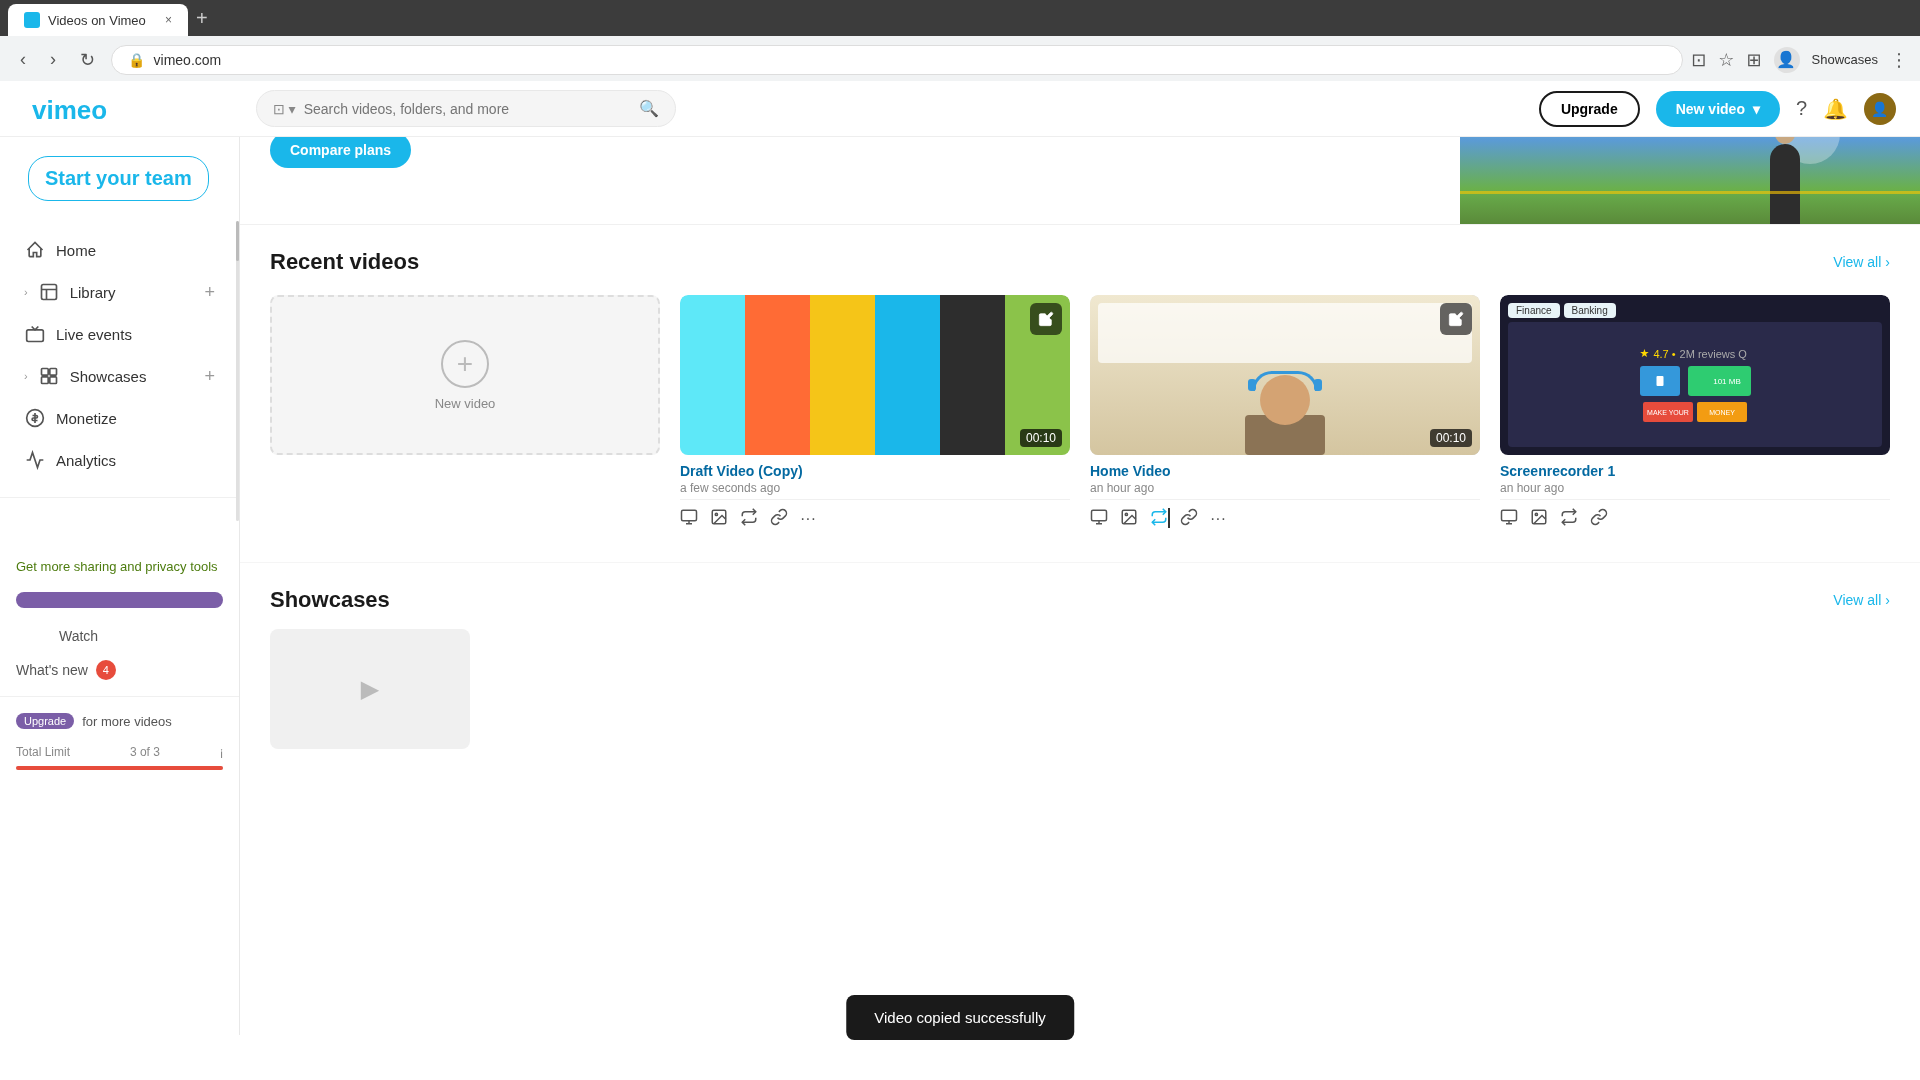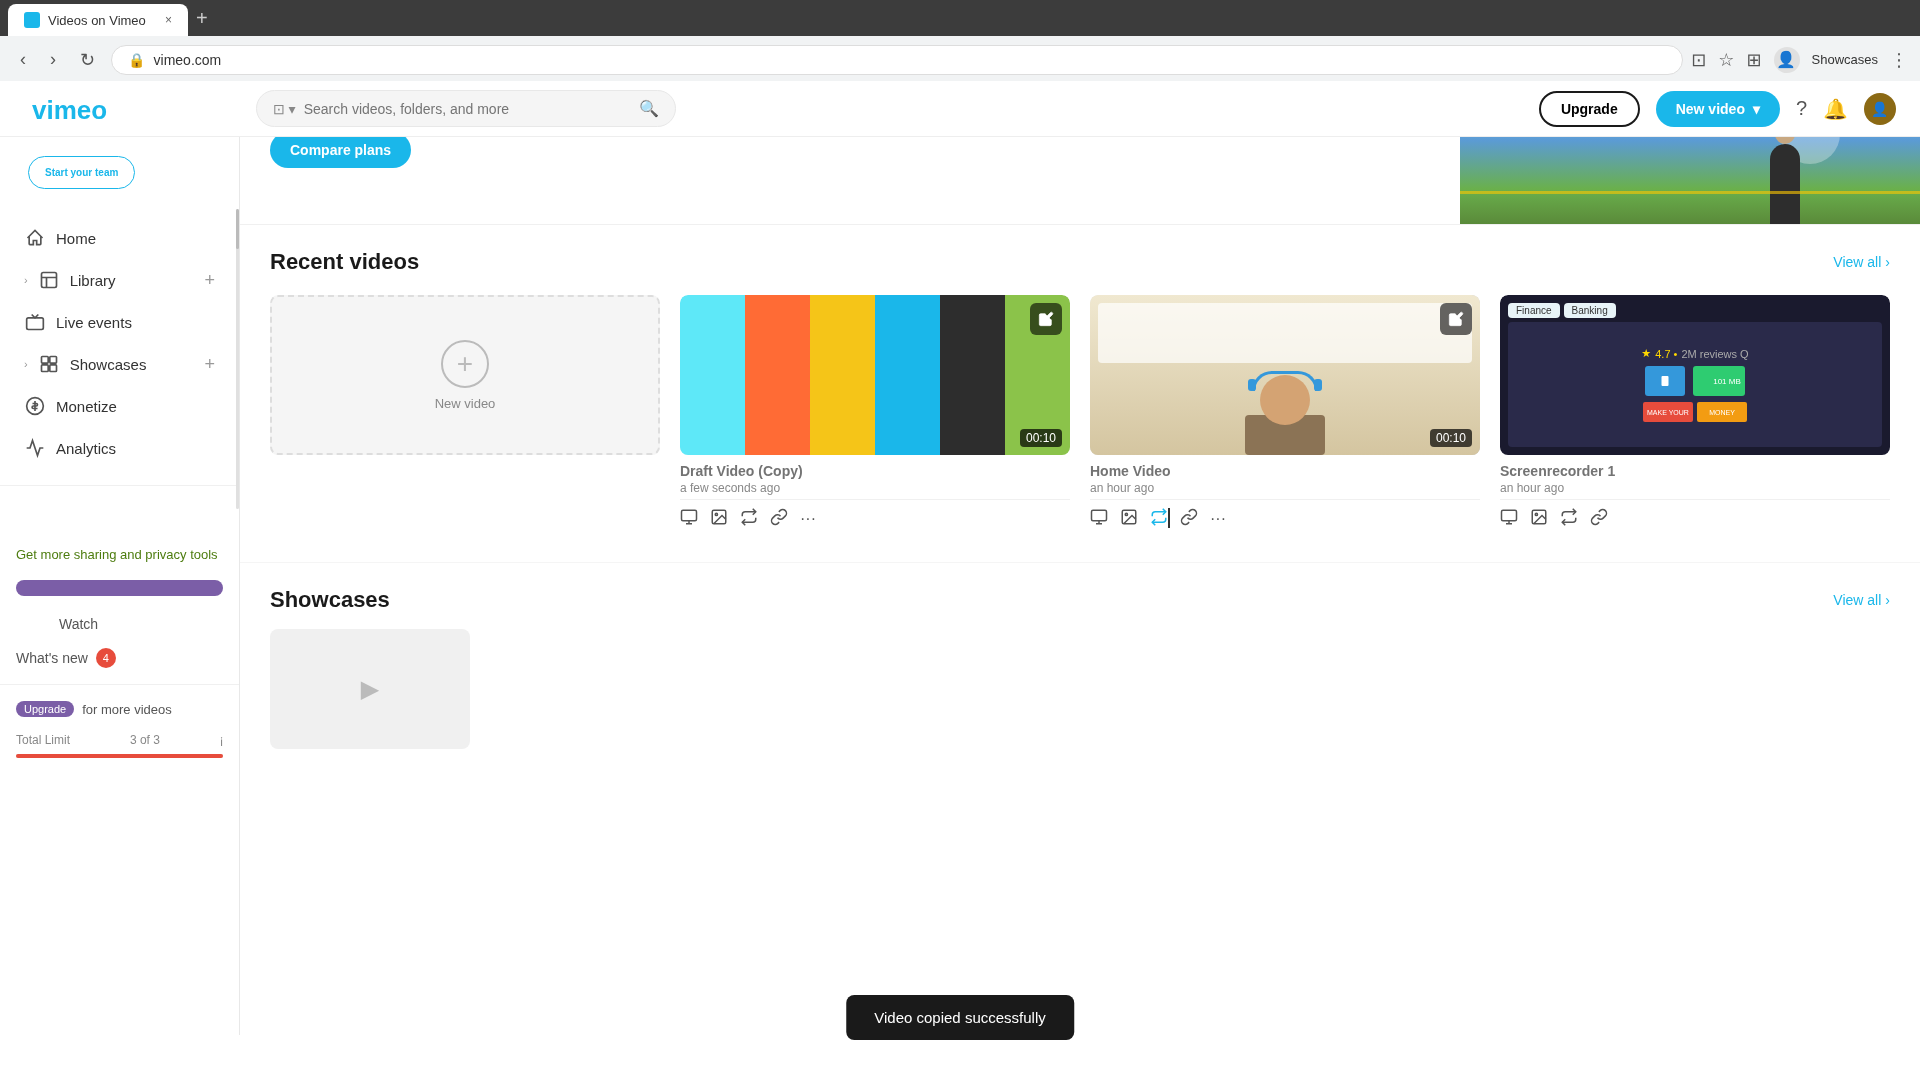--- a/index.html
+++ b/index.html
@@ -16,21 +16,21 @@
     .address-text { font-size: 14px; color: #333; }
     .nav-icons { display: flex; align-items: center; gap: 12px; color: #555; }
     .nav-icon { cursor: pointer; font-size: 18px; }
 
     
     .app { display: flex; height: calc(1080px - 45px - 36px - 48px); }
 
     
     .sidebar { width: 240px; border-right: 1px solid #e8e8e8; display: flex; flex-direction: column; overflow-y: auto; background: #fff; flex-shrink: 0; }
 
-    .start-team-btn { margin: 12px 16px; background: #fff; border: 1.5px solid #1ab7ea; color: #1ab7ea; border-radius: 20px; padding: 10px 16px; font-size: 10px; font-weight: 600; cursor: pointer; text-align: center; }
+    .start-team-btn { margin: 12px 16px; background: #fff; border: 1.5px solid #1ab7ea; color: #1ab7ea; border-radius: 20px; padding: 10px 16px; font-size: 20px; font-weight: 600; cursor: pointer; text-align: center; }
 
     .nav-section { padding: 8px 0; }
     .nav-item { display: flex; align-items: center; gap: 10px; padding: 10px 16px; cursor: pointer; color: #333; font-size: 15px; border-radius: 8px; margin: 0 8px; }
     .nav-item-icon { width: 22px; height: 22px; display: flex; align-items: center; justify-content: center; color: #555; flex-shrink: 0; }
     .nav-item-label { flex: 1; }
     .nav-item-add { color: #999; font-size: 18px; cursor: pointer; }
 
     .sidebar-divider { height: 1px; background: #f0f0f0; margin: 8px 0; }
     .sidebar-link { display: flex; align-items: center; gap: 8px; padding: 8px 16px; font-size: 14px; color: #555; cursor: pointer; margin-left: 43px; }
     .whats-new { display: flex; align-items: center; gap: 8px; padding: 8px 16px; font-size: 14px; color: #555; cursor: pointer; }
@@ -63,21 +63,21 @@
 
     .video-card { border-radius: 8px; overflow: hidden; cursor: pointer; }
     .video-thumbnail { height: 160px; background: #f5f5f5; position: relative; border-radius: 8px; overflow: hidden; display: flex; align-items: center; justify-content: center; }
     .video-thumbnail.new-video { border: 2px dashed #ddd; cursor: pointer; }
     .add-icon { width: 48px; height: 48px; border-radius: 50%; border: 2px solid #bbb; display: flex; align-items: center; justify-content: center; color: #bbb; font-size: 28px; }
     .new-video-label { position: absolute; bottom: 12px; font-size: 13px; color: #888; }
     .duration-badge { position: absolute; bottom: 8px; right: 8px; background: rgba(0,0,0,0.7); color: white; border-radius: 4px; padding: 2px 6px; font-size: 12px; }
     .edit-icon-badge { position: absolute; top: 8px; right: 8px; background: rgba(0,0,0,0.6); border-radius: 6px; width: 32px; height: 32px; display: flex; align-items: center; justify-content: center; color: white; font-size: 14px; }
 
     .video-info { padding: 8px 0 4px; }
-    .video-title { font-size: 14px; font-weight: 600; color: #737373; margin-bottom: 2px; }
+    .video-title { font-size: 14px; font-weight: 600; color: #0369a1; margin-bottom: 2px; }
     .video-time { font-size: 12px; color: #888; }
 
     .video-actions { display: flex; align-items: center; gap: 12px; padding: 8px 0; border-top: 1px solid #f0f0f0; }
     .action-icon { color: #555; font-size: 16px; cursor: pointer; }
 
     
     .color-bars { display: flex; height: 100%; width: 100%; }
     .color-bar { flex: 1; }
 
     
@@ -426,21 +426,21 @@
                     <span>★</span>
                     <span>4.7 •</span>
                     <span style="color: #aaa;">2M reviews Q</span>
                   </div>
                   <div style="margin-top: 6px; display: flex; gap: 8px; justify-content: center;">
                     <div style="width: 40px; height: 30px; background: #3498db; border-radius: 3px; display: flex; align-items: center; justify-content: center;">
                       <svg width="12" height="12" viewBox="0 0 24 24" fill="white">
                           <rect x="5" y="2" width="14" height="20" rx="2"></rect>
                         </svg>
                     </div>
-                    <div style="width: 52px; height: 30px; background: #2ecc71; border-radius: 3px; display: flex; align-items: center; justify-content: center; font-size: 8px; color: white; text-align: center; padding-left: 16px;">101 MB</div>
+                    <div style="width: 63px; height: 30px; background: #2ecc71; border-radius: 3px; display: flex; align-items: center; justify-content: center; font-size: 8px; color: white; text-align: center; padding-left: 16px;">101 MB</div>
                   </div>
                   <div style="margin-top: 6px; display: flex; gap: 4px; justify-content: center;">
                     <div style="width: 50px; height: 20px; background: #e74c3c; border-radius: 2px; font-size: 7px; color: white; display: flex; align-items: center; justify-content: center;">MAKE YOUR</div>
                     <div style="width: 50px; height: 20px; background: #f39c12; border-radius: 2px; font-size: 7px; color: white; display: flex; align-items: center; justify-content: center;">MONEY</div>
                   </div>
                 </div>
               </div>
             </div>
           </div>
           <div class="video-info">

